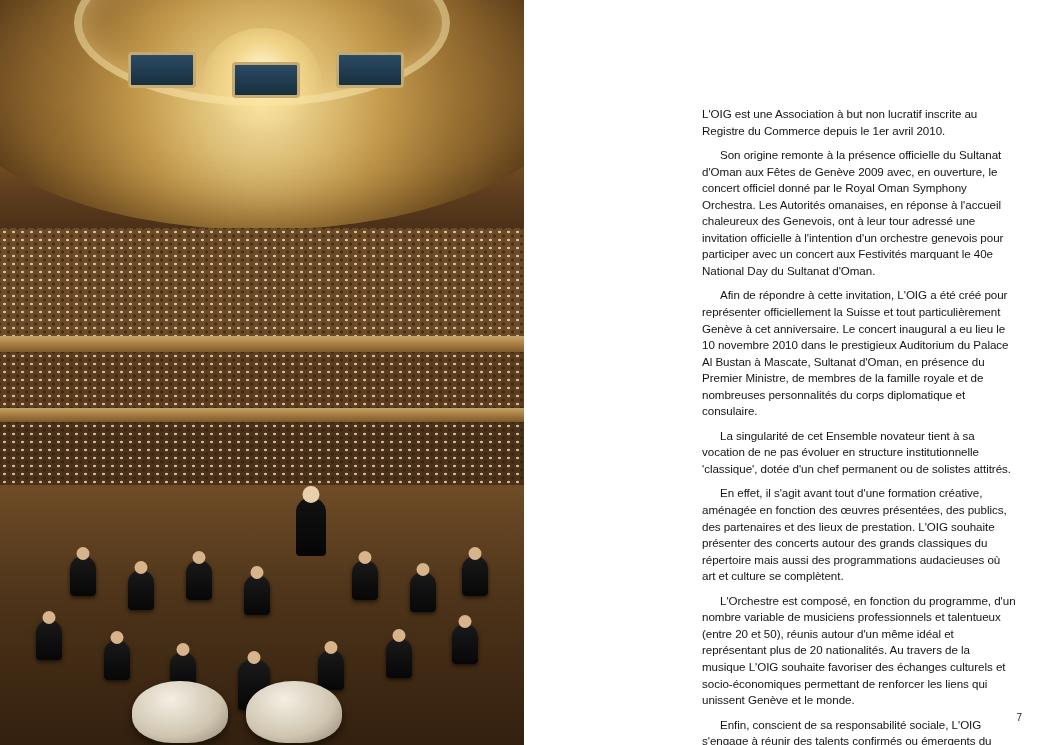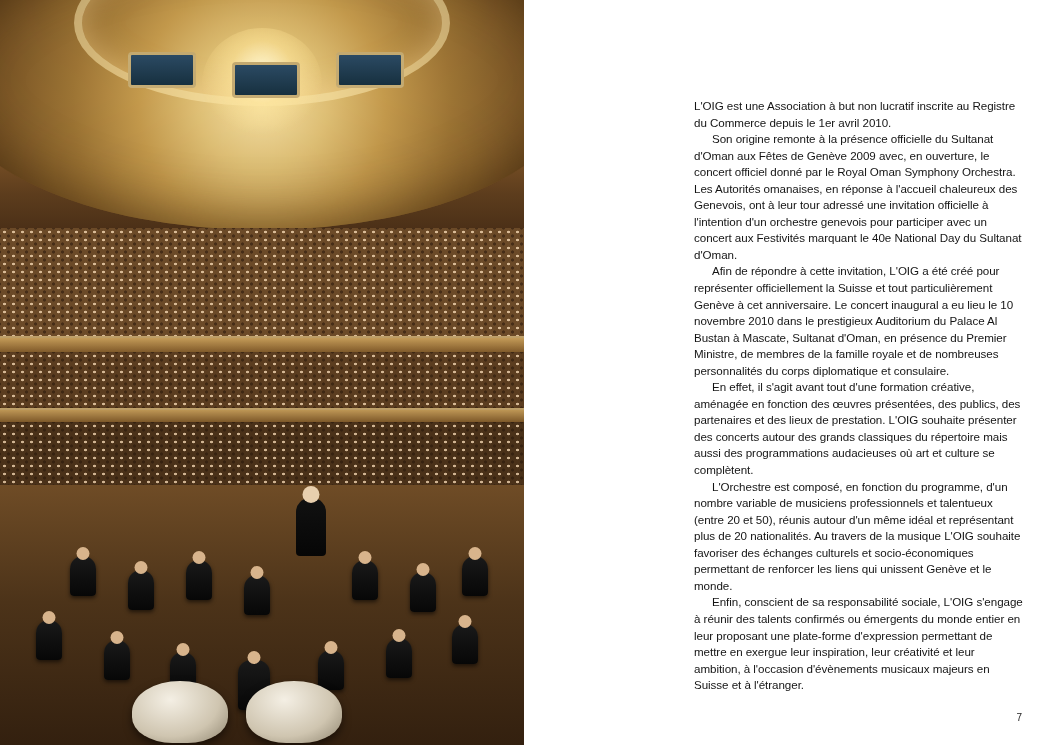--- a/index.html
+++ b/index.html
@@ -215,21 +215,21 @@
     left: 170px;
     top: 98px;
     width: 330px;
     font-size: 11.6px;
     line-height: 16.55px;
     color: #141414;
     text-align: left;
     letter-spacing: -0.05px;
   }
   .body-col p {
-    margin: 0;
+    margin: 8px;
     text-indent: 18px;
   }
   .body-col p.first { text-indent: 0; }
   .page-number {
     position: absolute;
     right: 27px;
     bottom: 22px;
     font-size: 10px;
     color: #222;
   }
@@ -283,20 +283,21 @@
 les musiciens de L'OIG ont eu
 l'honneur de se produire
 au Victoria Hall de Genève</div>
 
   <div class="text-pane">
 
     <div class="body-col">
       <p class="first">L'OIG est une Association à but non lucratif inscrite au Registre du Commerce depuis le 1er avril 2010.</p>
       <p>Son origine remonte à la présence officielle du Sultanat d'Oman aux Fêtes de Genève 2009 avec, en ouverture, le concert officiel donné par le Royal Oman Symphony Orchestra. Les Autorités omanaises, en réponse à l'accueil chaleureux des Genevois, ont à leur tour adressé une invitation officielle à l'intention d'un orchestre genevois pour participer avec un concert aux Festivités marquant le 40e National Day du Sultanat d'Oman.</p>
       <p>Afin de répondre à cette invitation, L'OIG a été créé pour représenter officiellement la Suisse et tout particulièrement Genève à cet anniversaire. Le concert inaugural a eu lieu le 10 novembre 2010 dans le prestigieux Auditorium du Palace Al Bustan à Mascate, Sultanat d'Oman, en présence du Premier Ministre, de membres de la famille royale et de nombreuses personnalités du corps diplomatique et consulaire.</p>
+      <p>La singularité de cet Ensemble novateur tient à sa vocation de ne pas évoluer en structure institutionnelle 'classique', dotée d'un chef permanent ou de solistes attitrés.</p>
       <p>En effet, il s'agit avant tout d'une formation créative, aménagée en fonction des œuvres présentées, des publics, des partenaires et des lieux de prestation. L'OIG souhaite présenter des concerts autour des grands classiques du répertoire mais aussi des programmations audacieuses où art et culture se complètent.</p>
       <p>L'Orchestre est composé, en fonction du programme, d'un nombre variable de musiciens professionnels et talentueux (entre 20 et 50), réunis autour d'un même idéal et représentant plus de 20 nationalités. Au travers de la musique L'OIG souhaite favoriser des échanges culturels et socio-économiques permettant de renforcer les liens qui unissent Genève et le monde.</p>
       <p>Enfin, conscient de sa responsabilité sociale, L'OIG s'engage à réunir des talents confirmés ou émergents du monde entier en leur proposant une plate-forme d'expression permettant de mettre en exergue leur inspiration, leur créativité et leur ambition, à l'occasion d'évènements musicaux majeurs en Suisse et à l'étranger.</p>
     </div>
 
     <div class="page-number">7</div>
   </div>
 
 </div>
 

